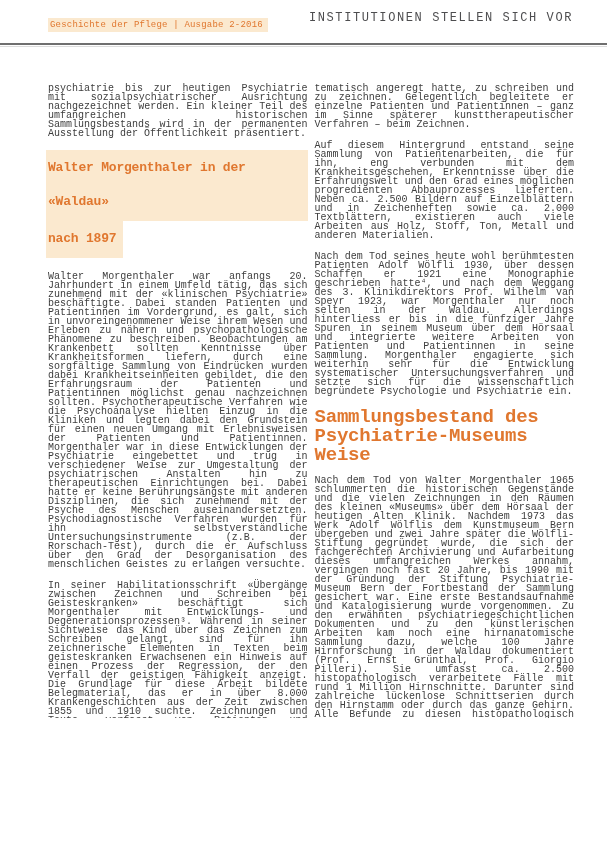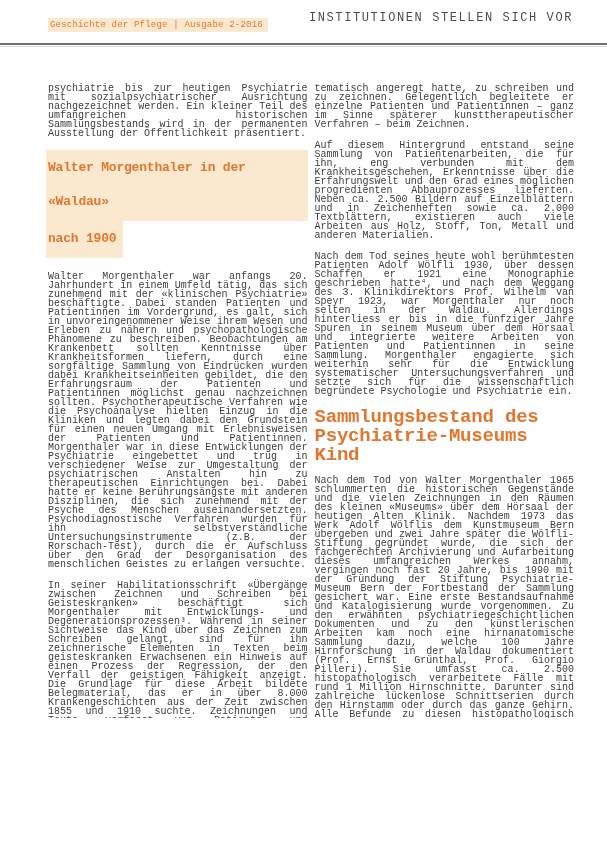--- a/index.html
+++ b/index.html
@@ -90,33 +90,33 @@
   <div class="hdr-left">Geschichte der Pflege | Ausgabe 2-2016</div>
   <div class="hdr-right">INSTITUTIONEN STELLEN SICH VOR</div>
   <div class="hdr-rule"></div>
 
   <div class="cols">
 
     <section class="col">
       <p>psychiatrie bis zur heutigen Psychiatrie mit sozialpsychiatrischer Ausrichtung nachgezeichnet werden. Ein kleiner Teil des umfangreichen historischen Sammlungsbestands wird in der permanenten Ausstellung der Öffentlichkeit präsentiert.</p>
       <h2 class="h-big">
         <span class="h-line"><span class="hl">Walter Morgenthaler in der «Waldau»</span></span>
-        <span class="h-line"><span class="hl">nach 1900</span></span>
+        <span class="h-line"><span class="hl">nach 1897</span></span>
       </h2>
       <p>Walter Morgenthaler war anfangs 20. Jahrhundert in einem Umfeld tätig, das sich zunehmend mit der «klinischen Psychiatrie» beschäftigte. Dabei standen Patienten und Patientinnen im Vordergrund, es galt, sich in unvoreingenommener Weise ihrem Wesen und Erleben zu nähern und psychopathologische Phänomene zu beschreiben. Beobachtungen am Krankenbett sollten Kenntnisse über Krankheitsformen liefern, durch eine sorgfältige Sammlung von Eindrücken wurden dabei Krankheitseinheiten gebildet, die den Erfahrungsraum der Patienten und Patientinnen möglichst genau nachzeichnen sollten. Psychotherapeutische Verfahren wie die Psychoanalyse hielten Einzug in die Kliniken und legten dabei den Grundstein für einen neuen Umgang mit Erlebnisweisen der Patienten und Patientinnen. Morgenthaler war in diese Entwicklungen der Psychiatrie eingebettet und trug in verschiedener Weise zur Umgestaltung der psychiatrischen Anstalten hin zu therapeutischen Einrichtungen bei. Dabei hatte er keine Berührungsängste mit anderen Disziplinen, die sich zunehmend mit der Psyche des Menschen auseinandersetzten. Psychodiagnostische Verfahren wurden für ihn selbstverständliche Untersuchungsinstrumente (z.B. der Rorschach-Test), durch die er Aufschluss über den Grad der Desorganisation des menschlichen Geistes zu erlangen versuchte.</p>
       <p>In seiner Habilitationsschrift «Übergänge zwischen Zeichnen und Schreiben bei Geisteskranken» beschäftigt sich Morgenthaler mit Entwicklungs- und Degenerationsprozessen³. Während in seiner Sichtweise das Kind über das Zeichnen zum Schreiben gelangt, sind für ihn zeichnerische Elementen in Texten beim geisteskranken Erwachsenen ein Hinweis auf einen Prozess der Regression, der den Verfall der geistigen Fähigkeit anzeigt. Die Grundlage für diese Arbeit bildete Belegmaterial, das er in über 8.000 Krankengeschichten aus der Zeit zwischen 1855 und 1910 suchte. Zeichnungen und Texte, verfasst von Patienten und Patientinnen der Waldau, wurden von ihm aus den Akten entnommen, katalogisiert und im Hinblick auf sein diagnostisches Interesse interpretiert. Das Material wurde durch Werke von Kranken erweitert, die sich zu seiner Zeit in der Waldau aufhielten, und die er sys-</p>
     </section>
 
     <section class="col">
       <p>tematisch angeregt hatte, zu schreiben und zu zeichnen. Gelegentlich begleitete er einzelne Patienten und Patientinnen – ganz im Sinne späterer kunsttherapeutischer Verfahren – beim Zeichnen.</p>
       <p>Auf diesem Hintergrund entstand seine Sammlung von Patientenarbeiten, die für ihn, eng verbunden mit dem Krankheitsgeschehen, Erkenntnisse über die Erfahrungswelt und den Grad eines möglichen progredienten Abbauprozesses lieferten. Neben ca. 2.500 Bildern auf Einzelblättern und in Zeichenheften sowie ca. 2.000 Textblättern, existieren auch viele Arbeiten aus Holz, Stoff, Ton, Metall und anderen Materialien.</p>
       <p>Nach dem Tod seines heute wohl berühmtesten Patienten Adolf Wölfli 1930, über dessen Schaffen er 1921 eine Monographie geschrieben hatte⁴, und nach dem Weggang des 3. Klinikdirektors Prof. Wilhelm van Speyr 1923, war Morgenthaler nur noch selten in der Waldau. Allerdings hinterliess er bis in die fünfziger Jahre Spuren in seinem Museum über dem Hörsaal und integrierte weitere Arbeiten von Patienten und Patientinnen in seine Sammlung. Morgenthaler engagierte sich weiterhin sehr für die Entwicklung systematischer Untersuchungsverfahren und setzte sich für die wissenschaftlich begründete Psychologie und Psychiatrie ein.</p>
       <h3 class="h-small">
         <span class="h-line">Sammlungsbestand des</span>
-        <span class="h-line">Psychiatrie-Museums Kind</span>
+        <span class="h-line">Psychiatrie-Museums Weise</span>
       </h3>
       <p>Nach dem Tod von Walter Morgenthaler 1965 schlummerten die historischen Gegenstände und die vielen Zeichnungen in den Räumen des kleinen «Museums» über dem Hörsaal der heutigen Alten Klinik. Nachdem 1973 das Werk Adolf Wölflis dem Kunstmuseum Bern übergeben und zwei Jahre später die Wölfli-Stiftung gegründet wurde, die sich der fachgerechten Archivierung und Aufarbeitung dieses umfangreichen Werkes annahm, vergingen noch fast 20 Jahre, bis 1990 mit der Gründung der Stiftung Psychiatrie-Museum Bern der Fortbestand der Sammlung gesichert war. Eine erste Bestandsaufnahme und Katalogisierung wurde vorgenommen. Zu den erwähnten psychiatriegeschichtlichen Dokumenten und zu den künstlerischen Arbeiten kam noch eine hirnanatomische Sammlung dazu, welche 100 Jahre Hirnforschung in der Waldau dokumentiert (Prof. Ernst Grünthal, Prof. Giorgio Pilleri). Sie umfasst ca. 2.500 histopathologisch verarbeitete Fälle mit rund 1 Million Hirnschnitte. Darunter sind zahlreiche lückenlose Schnittserien durch den Hirnstamm oder durch das ganze Gehirn. Alle Befunde zu diesen histopathologisch verarbeiteten Fällen sind dokumentiert mit den Lebensdaten der Verstorbenen, der klinischen Diagnose, Todesursache, pathologische Diagnose der Körperorgane sowie mit dem Protokoll der Hirnsektion.</p>
     </section>
 
   </div>
 
   <div class="footnote fn-left">
     <div class="fn-rule"></div>
     <div>3 Morgenthaler, Walter: Übergänge zwischen Zeichnen und Schreiben bei Geisteskranken. Schweizerisches Archiv für Neurologie und Psychiatrie, 1918, 3, Heft 1, 255-305.</div>
   </div>

